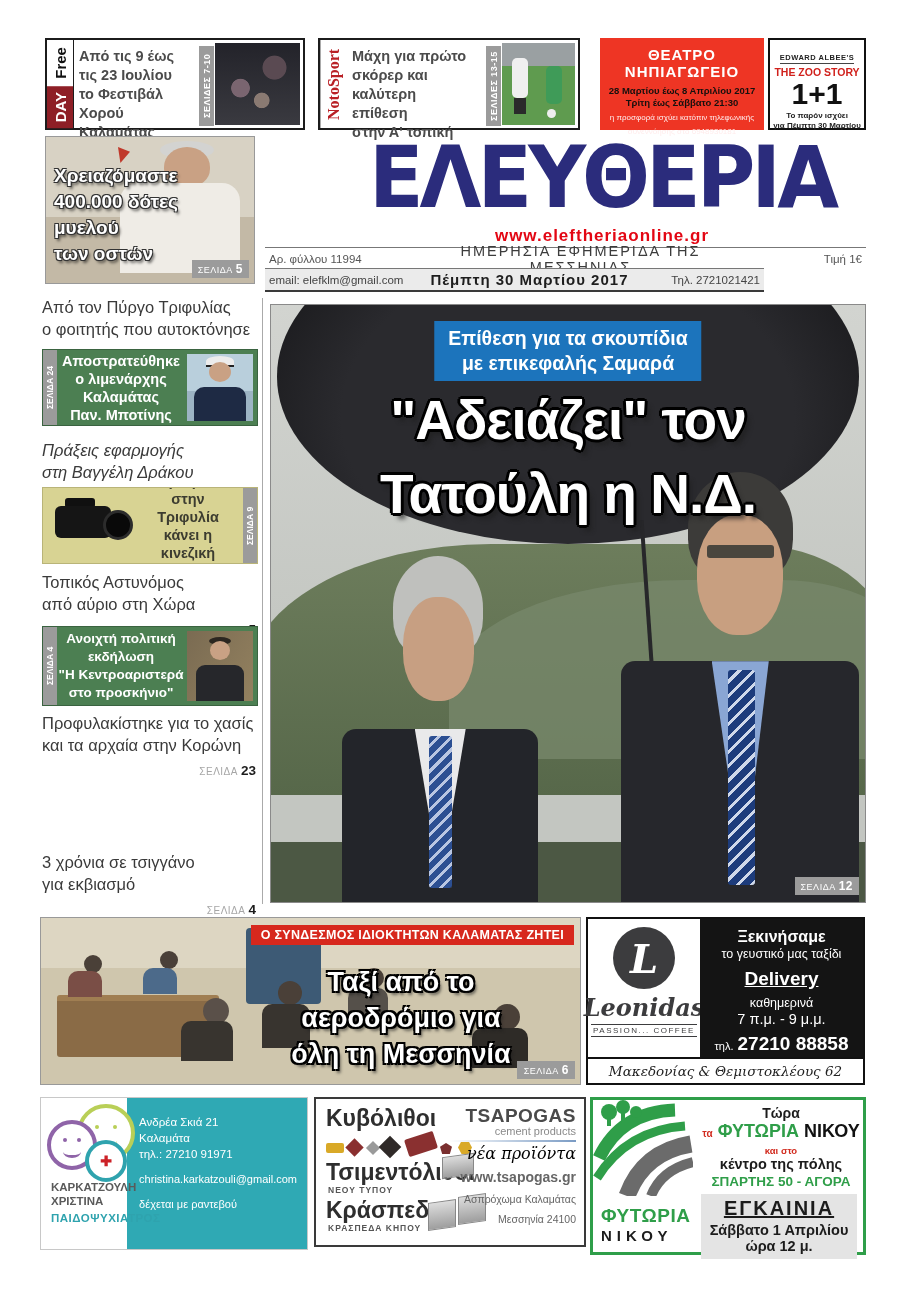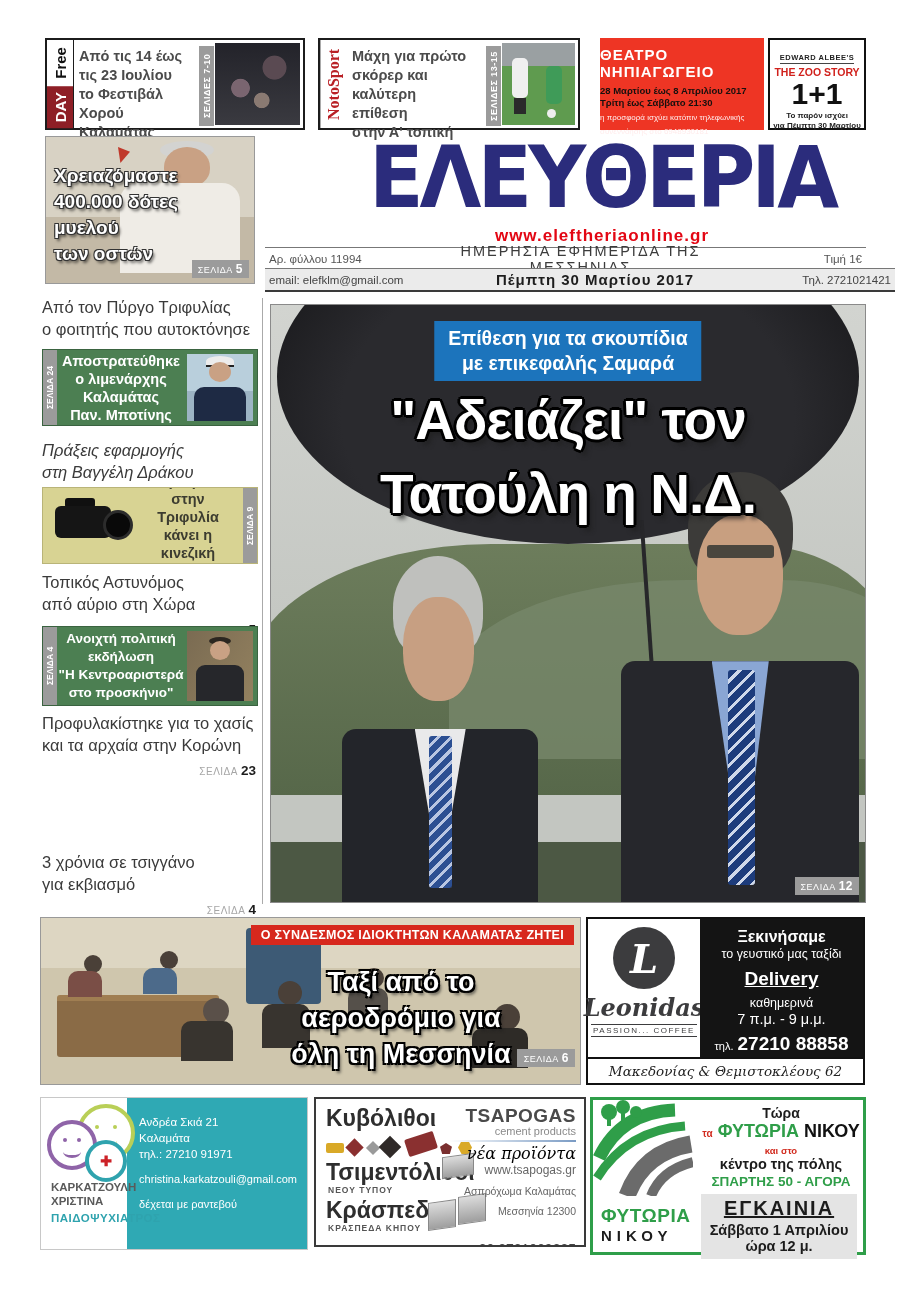--- a/index.html
+++ b/index.html
@@ -30,21 +30,21 @@
      radial-gradient(circle at 30% 55%,#7a6570 0 12%,transparent 13%),
      radial-gradient(circle at 55% 70%,#8a7a72 0 10%,transparent 11%),
      linear-gradient(#23232a,#3a3a40);}
   .ns-photo{position:absolute;left:182px;top:3px;right:3px;bottom:3px;background:linear-gradient(#9aa0a2 0 28%,#5f9b4f 28% 100%);overflow:hidden;}
   .ns-p1{position:absolute;left:14%;top:18%;width:16px;height:40px;background:#f0f0f0;border-radius:5px;}
   .ns-p1:after{content:"";position:absolute;left:2px;bottom:-16px;width:12px;height:16px;background:#2a2a2a;}
   .ns-p2{position:absolute;right:18%;top:28%;width:16px;height:38px;background:#3f9b58;border-radius:5px;}
   .ns-ball{position:absolute;right:26%;bottom:8%;width:9px;height:9px;border-radius:50%;background:#eee;}
 
   .theatre{position:absolute;left:600px;top:38px;width:164px;height:92px;background:#ee3524;box-sizing:border-box;
-           color:#fff;padding-top:8px;}
+           text-align:center;color:#fff;padding-top:8px;}
   .th-title{font-size:15px;font-weight:bold;letter-spacing:1px;line-height:17px;}
   .th-dates{font-size:9.5px;font-weight:bold;color:#16100e;margin-top:5px;line-height:12px;}
   .th-times{font-size:9.5px;font-weight:bold;color:#16100e;line-height:12px;}
   .th-note{font-size:8px;line-height:10px;margin-top:4px;color:#ffecec;}
   .zoo{position:absolute;left:768px;top:38px;width:98px;height:92px;background:#fff;border:2px solid #111;box-sizing:border-box;
        text-align:center;padding-top:6px;}
   .zoo-author{font-size:7.5px;font-weight:bold;letter-spacing:.5px;color:#222;border-bottom:1px solid #444;display:inline-block;padding-bottom:1px;}
   .zoo-title{font-size:10.5px;font-weight:bold;color:#d0211c;margin-top:2px;}
   .zoo-offer{font-size:30px;font-weight:bold;color:#111;line-height:30px;margin-top:1px;}
   .zoo-note{font-size:8px;font-weight:bold;color:#222;line-height:10px;margin-top:2px;}
@@ -65,21 +65,21 @@
   .motto{position:absolute;left:267px;top:141px;font-family:"DejaVu Serif",serif;font-style:italic;
          font-size:15.5px;line-height:22px;color:#222;}
   .logo{position:absolute;left:338px;top:128px;width:528px;text-align:center;
         font-family:"DejaVu Sans",sans-serif;font-weight:bold;font-size:80px;line-height:96px;
         letter-spacing:-4px;color:#2b2c7c;transform:scaleY(1.06);transform-origin:top;}
   .site{position:absolute;left:338px;top:226px;width:528px;text-align:center;
         color:#e30613;font-weight:bold;font-size:17px;letter-spacing:1px;}
   .mrow1{position:absolute;left:265px;top:247px;width:601px;height:21px;border-top:1px solid #777;
          display:flex;align-items:center;font-size:11.5px;color:#555;}
   .mrow1 .c{flex:1;text-align:center;font-size:14.5px;color:#3c3c3c;letter-spacing:2px;}
-  .mrow2{position:absolute;left:265px;top:268px;width:630px;height:24px;background:#ebebeb;
+  .mrow2{position:absolute;left:265px;top:268px;width:499px;height:24px;background:#ebebeb;
          border-top:1px solid #777;border-bottom:2px solid #3a3a3a;display:flex;align-items:center;font-size:11.5px;color:#444;box-sizing:border-box;}
   .mrow2 .c{flex:1;text-align:center;font-weight:bold;font-size:15px;color:#1d1d1d;letter-spacing:1px;}
   .mrow1 .l,.mrow2 .l{width:150px;text-align:left;padding-left:4px;}
   .mrow1 .r,.mrow2 .r{width:120px;text-align:right;padding-right:4px;}
 
   
   .sdiv{position:absolute;left:262px;top:298px;width:1px;height:606px;background:#aaa;}
   .snews{position:absolute;left:42px;width:216px;font-size:16.5px;line-height:22px;color:#3a3a3a;}
   .pageref{display:block;text-align:right;margin-top:2px;padding-right:2px;}
   .pageref .w{font-size:10px;color:#a6a6a6;letter-spacing:.5px;}
@@ -139,21 +139,21 @@
         background:linear-gradient(#ddd6c2 0 30%,#cfc6ad 30% 100%);}
   .tx-booth{position:absolute;left:38%;top:6%;width:14%;height:46%;background:#3d5a75;border-radius:4px;}
   .tx-desk{position:absolute;left:3%;bottom:16%;width:30%;height:34%;background:#8a6b46;border-top:6px solid #a07e52;border-radius:3px;}
   .tx-head{position:absolute;border-radius:50%;background:#4a4038;}
   .tx-sh{position:absolute;border-radius:10px 10px 0 0;background:#38342f;}
   .tx-kicker{position:absolute;right:6px;top:7px;background:#d7281d;color:#fff;font-weight:bold;font-size:12.5px;
              letter-spacing:.3px;padding:3px 10px;}
   .tx-head-line{position:absolute;right:14px;top:46px;width:330px;text-align:center;font-weight:bold;font-size:27px;line-height:36px;
             color:#fff;white-space:pre-line;
             text-shadow:-2px -2px 0 #000,2px -2px 0 #000,-2px 2px 0 #000,2px 2px 0 #000,3px 4px 3px rgba(30,30,30,.6);}
-  .tx-badge{right:5px;bottom:17px;padding-left:7px;}
+  .tx-badge{right:5px;bottom:5px;padding-left:7px;}
 
   
   .leon{position:absolute;left:586px;top:917px;width:279px;height:168px;border:2px solid #111;box-sizing:border-box;
         display:flex;flex-direction:column;background:#fff;}
   .leo-main{flex:1;display:flex;}
   .leo-left{width:112px;display:flex;flex-direction:column;align-items:center;padding-top:8px;box-sizing:border-box;}
   .leo-circle{width:62px;height:62px;border-radius:50%;background:#3c3c3e;display:flex;align-items:center;justify-content:center;
               font-family:"DejaVu Serif",serif;font-style:italic;font-weight:bold;font-size:40px;color:#fff;}
   .leo-name{font-family:"DejaVu Serif",serif;font-style:italic;font-weight:bold;font-size:24px;color:#3c3c3e;margin-top:4px;}
   .leo-tag{font-size:8px;letter-spacing:1.5px;color:#3c3c3e;border-top:1px solid #3c3c3e;border-bottom:1px solid #3c3c3e;
@@ -189,21 +189,21 @@
   .ts-p2{top:60px;font-size:23px;}
   .ts-sub{position:absolute;left:12px;font-size:8.5px;font-weight:bold;color:#555;letter-spacing:1px;}
   .ts-sub2{top:86px;}
   .ts-p3{top:98px;font-size:23px;}
   .ts-sub3{top:124px;}
   .ts-right{position:absolute;right:8px;top:6px;width:128px;text-align:right;}
   .ts-brand{font-weight:bold;font-size:19px;color:#4a4a4a;letter-spacing:.5px;}
   .ts-bsub{font-size:11px;color:#8a8a8a;margin-top:-2px;}
   .ts-line{height:2px;background:linear-gradient(90deg,#fff,#7a9bc4);margin:3px 0 2px;}
   .ts-new{font-family:"DejaVu Serif",serif;font-style:italic;font-size:16px;color:#000000;}
-  .ts-web{font-size:12px;color:#666;}
+  .ts-web{font-size:14px;color:#666;margin-top:6px;font-weight:bold;}
   .ts-a1{font-size:10.5px;color:#666;margin-top:8px;}
   .ts-a2{font-size:10.5px;color:#666;margin-top:8px;}
   .ts-tel{font-size:14px;color:#444;margin-top:24px;}
   .ts-block{position:absolute;background:linear-gradient(#dcdcdc,#9e9e9e);border:1px solid #888;transform:skewY(-8deg);}
 
   .nikou{position:absolute;left:590px;top:1097px;width:276px;height:158px;border:3px solid #2f9e49;box-sizing:border-box;background:#fff;display:flex;}
   .nk-logo{width:106px;position:relative;}
   .nk-words{position:absolute;left:8px;bottom:8px;}
   .nk-w1{font-weight:bold;font-size:19px;color:#2f9e49;letter-spacing:.5px;}
   .nk-w2{font-weight:bold;font-size:15px;color:#1c1c1c;letter-spacing:5px;}
@@ -224,21 +224,21 @@
 </head>
 <body>
 
 <div id="page">
 
   <div class="topad fd">
     <div class="fd-brandcol">
       <span class="fd-free">Free</span>
       <span class="fd-day">DAY</span>
     </div>
-    <div class="topad-text prelines">Από τις 14 έως
+    <div class="topad-text prelines">Από τις 9 έως
 τις 23 Ιουλίου
 το Φεστιβάλ
 Χορού Καλαμάτας</div>
     <div class="vlabel fd-vl">ΣΕΛΙΔΕΣ 7-10</div>
     <div class="fd-photo"></div>
   </div>
 
   <div class="topad ns">
     <div class="ns-brand">NotoSport</div>
     <div class="topad-text prelines">Μάχη για πρώτο
@@ -492,21 +492,21 @@
     <div class="ts-block" style="left:126px;top:56px;width:30px;height:20px;"></div>
     <div class="ts-block" style="left:112px;top:102px;width:26px;height:26px;"></div>
     <div class="ts-block" style="left:142px;top:96px;width:26px;height:26px;"></div>
     <div class="ts-right">
       <div class="ts-brand">TSAPOGAS</div>
       <div class="ts-bsub">cement products</div>
       <div class="ts-line"></div>
       <div class="ts-new">νέα προϊόντα</div>
       <div class="ts-web">www.tsapogas.gr</div>
       <div class="ts-a1">Ασπρόχωμα Καλαμάτας</div>
-      <div class="ts-a2">Μεσσηνία 12300</div>
+      <div class="ts-a2">Μεσσηνία 24100</div>
       <div class="ts-tel">+30 2721069385</div>
     </div>
   </div>
 
   <div class="nikou">
     <div class="nk-logo">
       <svg width="100" height="96" viewBox="0 0 100 96">
         <path d="M6,58 Q28,12 82,10" stroke="#2f9e49" stroke-width="13" fill="none"></path>
         <path d="M4,78 Q34,30 92,26" stroke="#2f9e49" stroke-width="9" fill="none"></path>
         <path d="M34,96 Q50,52 98,44" stroke="#6b6b6b" stroke-width="17" fill="none"></path>

